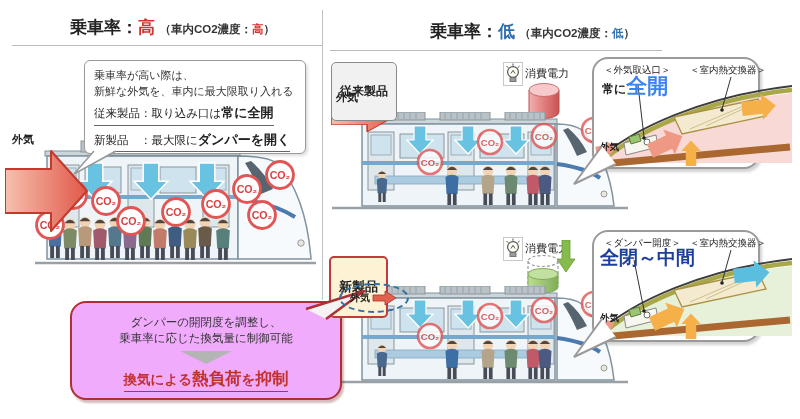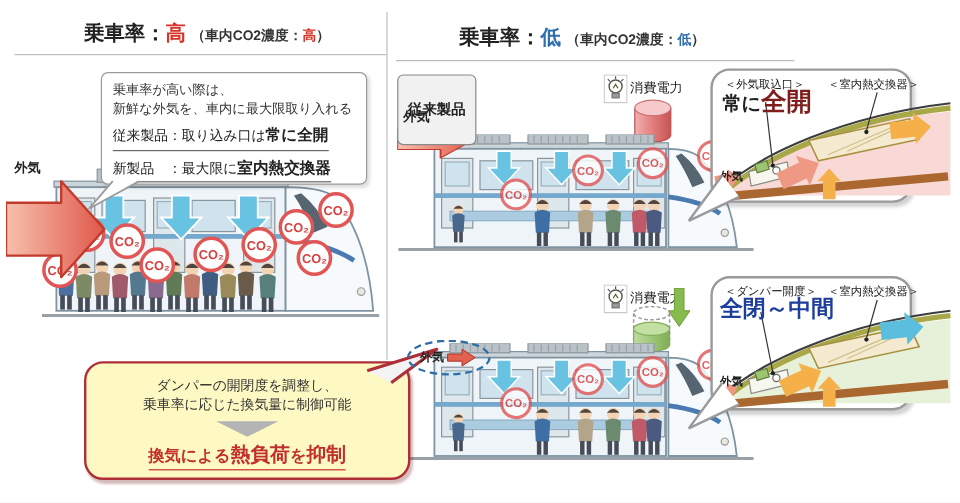--- a/index.html
+++ b/index.html
@@ -28,21 +28,21 @@
     border:1.5px solid #9a9a9a; border-radius:6px; padding:7px 9px 5px 9px;
     box-shadow:2px 2px 3px rgba(0,0,0,.13); z-index:2; line-height:1.42;
   }
   .bubble .ln { font-size:11px; color:#333; }
   .bubble .prod { font-size:11.5px; margin-top:5px; }
   .bubble .prod .u { border-bottom:1px solid #666; padding-bottom:2px; display:inline-block; }
   .bubble .prod b { font-size:13px; }
 
   
   .summary {
-    left:70px; top:301px; width:272px; height:99px; background:#fef9c3;
+    left:70px; top:301px; width:272px; height:99px; background:#f0abfc;
     border:2.5px solid #ae2f38; border-radius:16px; z-index:2; text-align:center;
     padding-top:11px; box-shadow:2px 3px 2px rgba(120,30,30,.3);
   }
   .summary .ln { font-size:11.5px; color:#333; line-height:1.4; }
   .summary .tri { width:0; height:0; border-left:26px solid transparent;
     border-right:26px solid transparent; border-top:13px solid #b4b4b4; margin:5px auto 4px auto; }
   .summary .result { font-size:13.5px; color:#c2302e; font-weight:600;
     border-bottom:1.5px solid #c2302e; padding-bottom:1px; display:inline-block; }
   .summary .result b { font-size:16.5px; }
 
@@ -60,22 +60,22 @@
   .ellipse .g { font-size:10px; font-weight:bold; }
 
   
   .damper {
     width:168px; height:112px; background:#fff; border:2px solid #9a9a9a; border-radius:16px;
     z-index:2; box-shadow:2px 3px 3px rgba(0,0,0,.18);
   }
   .damper .art { position:absolute; left:0; top:0; width:200px; height:108px; z-index:1; }
   .damper .lab { position:absolute; font-size:9.5px; color:#222; z-index:2; white-space:nowrap; }
   .damper .state { position:absolute; z-index:2; white-space:nowrap; line-height:1; }
-  .damper .state .pre { font-size:16px; color:#222; font-weight:600; }
-  .damper .state .val-red { font-size:21px; font-weight:bold; color:#7f1d1d; }
+  .damper .state .pre { font-size:12px; color:#222; font-weight:600; }
+  .damper .state .val-red { font-size:21px; font-weight:bold; color:#3b82f6; }
   .damper .state .val-navy { font-size:19px; font-weight:bold; color:#1d3f9b; }
   .damper .g2 { position:absolute; font-size:9.5px; font-weight:bold; z-index:2; }
   .tailsvg { z-index:3; }
 </style>
 </head>
 <body>
 
 <div class="canvas">
 
   <svg class="defs" aria-hidden="true">
@@ -294,31 +294,31 @@
   </svg>
 
   <div class="abs vline" style="left:322px;top:10px;height:290px;"></div>
 
   <div class="abs hdr" style="left:30px;top:16px;width:285px;">
     <span class="main"><span>乗車率：</span><span class="em-red">高</span></span>
     <span class="sub"><span>（車内CO2濃度：</span><span class="em-red">高</span><span>）</span></span>
   </div>
   <div class="abs hline" style="left:12px;top:45px;width:310px;"></div>
 
-  <div class="abs hdr" style="left:335px;top:20px;width:300px;">
+  <div class="abs hdr" style="left:335px;top:20px;width:300px;text-align:right;">
     <span class="main"><span>乗車率：</span><span class="em-blue">低</span></span>
     <span class="sub"><span>（車内CO2濃度：</span><span class="em-blue">低</span><span>）</span></span>
   </div>
   <div class="abs hline" style="left:330px;top:50px;width:332px;"></div>
 
   <div class="abs bubble">
     <div class="ln">乗車率が高い際は、</div>
     <div class="ln">新鮮な外気を、車内に最大限取り入れる</div>
     <div class="prod"><span class="u"><span>従来製品：取り込み口は</span><b>常に全開</b></span></div>
-    <div class="prod"><span class="u"><span>新製品　：最大限に</span><b>室内熱交換器</b></span></div>
+    <div class="prod"><span class="u"><span>新製品　：最大限に</span><b>ダンパーを開く</b></span></div>
   </div>
   <svg class="abs tailsvg" style="left:70px;top:150px;" width="52" height="28">
     <path d="M46,0 L4,24 L24,0 Z" fill="#fff"></path>
     <path d="M46,1 L4,24 L24,1" fill="none" stroke="#9a9a9a" stroke-width="1.5"></path>
   </svg>
 
   <div class="abs gaiki" style="left:12px;top:132px;">外気</div>
   <svg class="abs" style="left:5px;top:145px;z-index:1;" width="84" height="92" viewBox="0 0 84 92">
       <use href="#bigredg"></use>
     </svg>
@@ -388,20 +388,21 @@
     <div class="lab" style="left:10px;top:5px;">＜外気取込口＞</div>
     <div class="state" style="left:8px;top:16px;"><span class="pre">常に</span><span class="val-red">全開</span></div>
     <div class="lab" style="left:96px;top:5px;">＜室内熱交換器＞</div>
     <div class="g2" style="left:6px;top:82px;">外気</div>
   </div>
   <svg class="abs tailsvg" style="left:570px;top:144px;" width="50" height="44">
     <path d="M32,2 L4,40 L46,20 Z" fill="#fff"></path>
     <path d="M32,2 L4,40 L46,20" fill="none" stroke="#9a9a9a" stroke-width="2"></path>
   </svg>
 
+  <div class="abs badge badge-new">新製品</div>
   <div class="abs ellipse">
     <span class="g">外気</span>
     <svg width="26" height="16">
       <polygon points="1,5 13,5 13,1 24,8 13,15 13,11 1,11" fill="#e2614e" stroke="#a83028" stroke-width="0.8"></polygon>
     </svg>
   </div>
 
   <svg class="abs" style="left:503px;top:237px;" width="20" height="25">
       <use href="#bulbg"></use>
     </svg>

